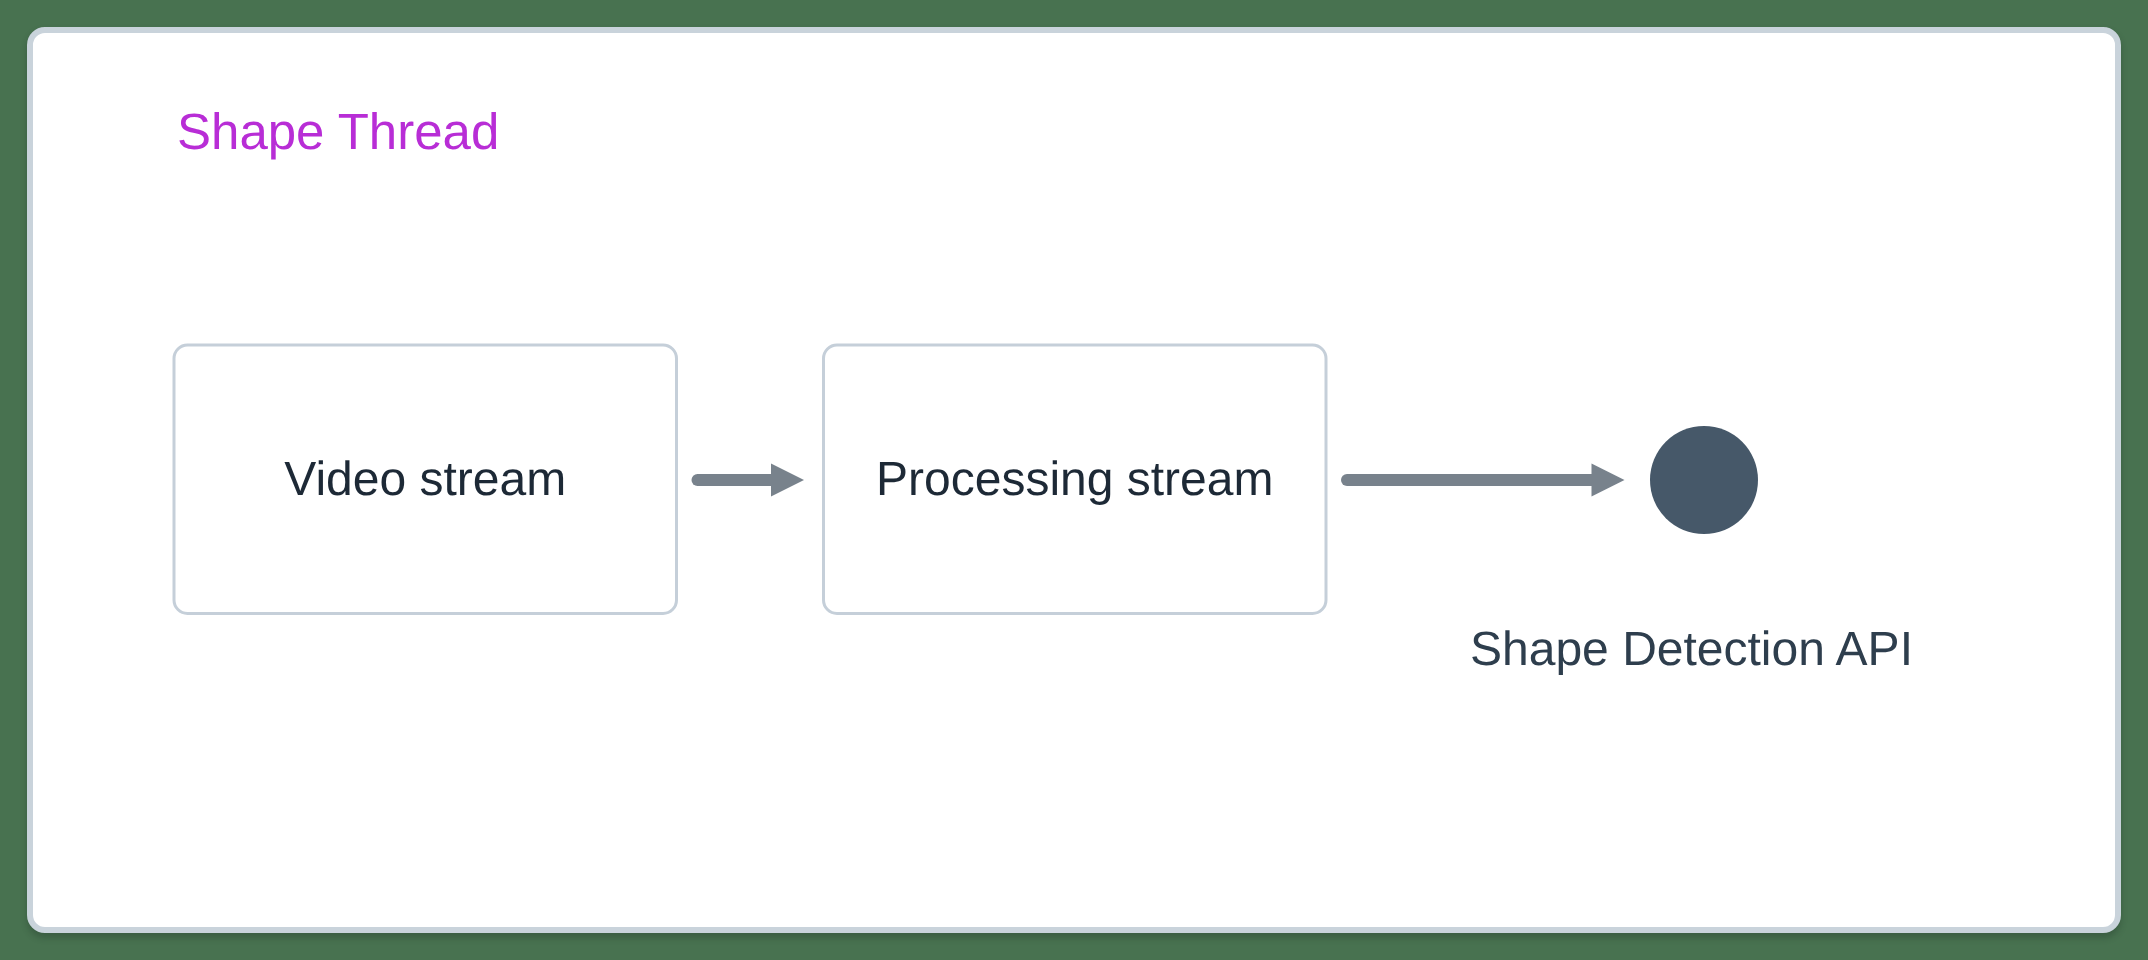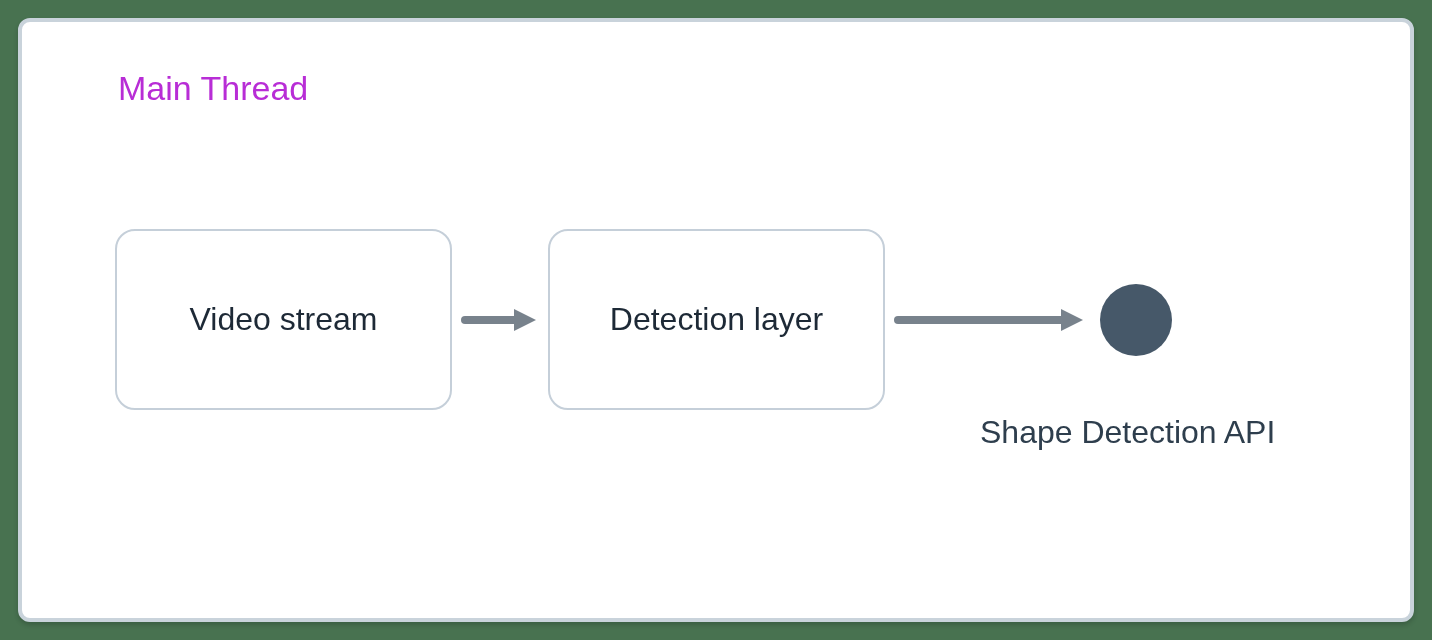--- a/index.html
+++ b/index.html
@@ -33,21 +33,21 @@
     white-space: nowrap;
   }
   .node-box {
     position: absolute;
     top: 207px;
     width: 337px;
     height: 181px;
     box-sizing: border-box;
     background: #ffffff;
     border: 2px solid #c5cfd9;
-    border-radius: 20px;
+    border-radius: 10px;
     display: flex;
     align-items: center;
     justify-content: center;
   }
   .node-box .node-box-label {
     font-size: 32px;
     color: #1d2936;
     white-space: nowrap;
   }
   .box-video { left: 93px; }
@@ -72,33 +72,33 @@
     color: #2e3e4d;
     white-space: nowrap;
   }
 </style>
 </head>
 <body>
 
 <div class="canvas">
   <div class="panel">
 
-    <div class="panel-title">Main Thread</div>
+    <div class="panel-title">Shape Thread</div>
 
     <div class="node-box box-video">
       <span class="node-box-label">Video stream</span>
     </div>
 
     <svg class="arrow arrow-1" width="80" height="28" viewBox="0 0 80 28">
       <line x1="5" y1="14" x2="56" y2="14" stroke-width="8" stroke-linecap="round" stroke="#78828c"></line>
       <polygon points="54,3 76,14 54,25" stroke-width="3" stroke-linejoin="round" fill="#78828c"></polygon>
     </svg>
 
     <div class="node-box box-processing">
-      <span class="node-box-label">Detection layer</span>
+      <span class="node-box-label">Processing stream</span>
     </div>
 
     <svg class="arrow arrow-2" width="196" height="28" viewBox="0 0 196 28">
       <line x1="5" y1="14" x2="170" y2="14" stroke-width="8" stroke-linecap="round" stroke="#78828c"></line>
       <polygon points="168,3 190,14 168,25" stroke-width="3" stroke-linejoin="round" fill="#78828c"></polygon>
     </svg>
 
     <svg class="node-circle-svg" width="72" height="72" viewBox="0 0 72 72">
       <circle cx="36" cy="36" r="36" fill="#465869"></circle>
     </svg>

